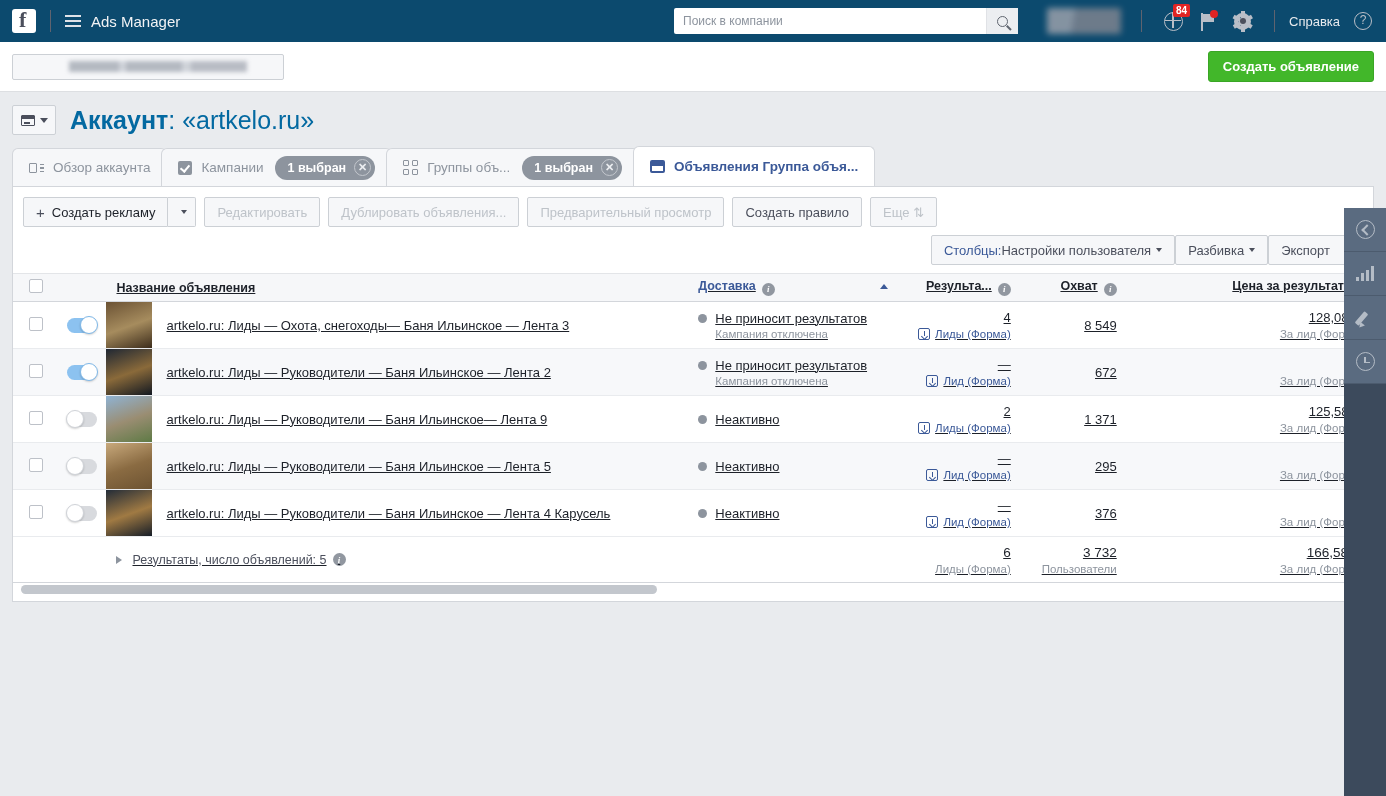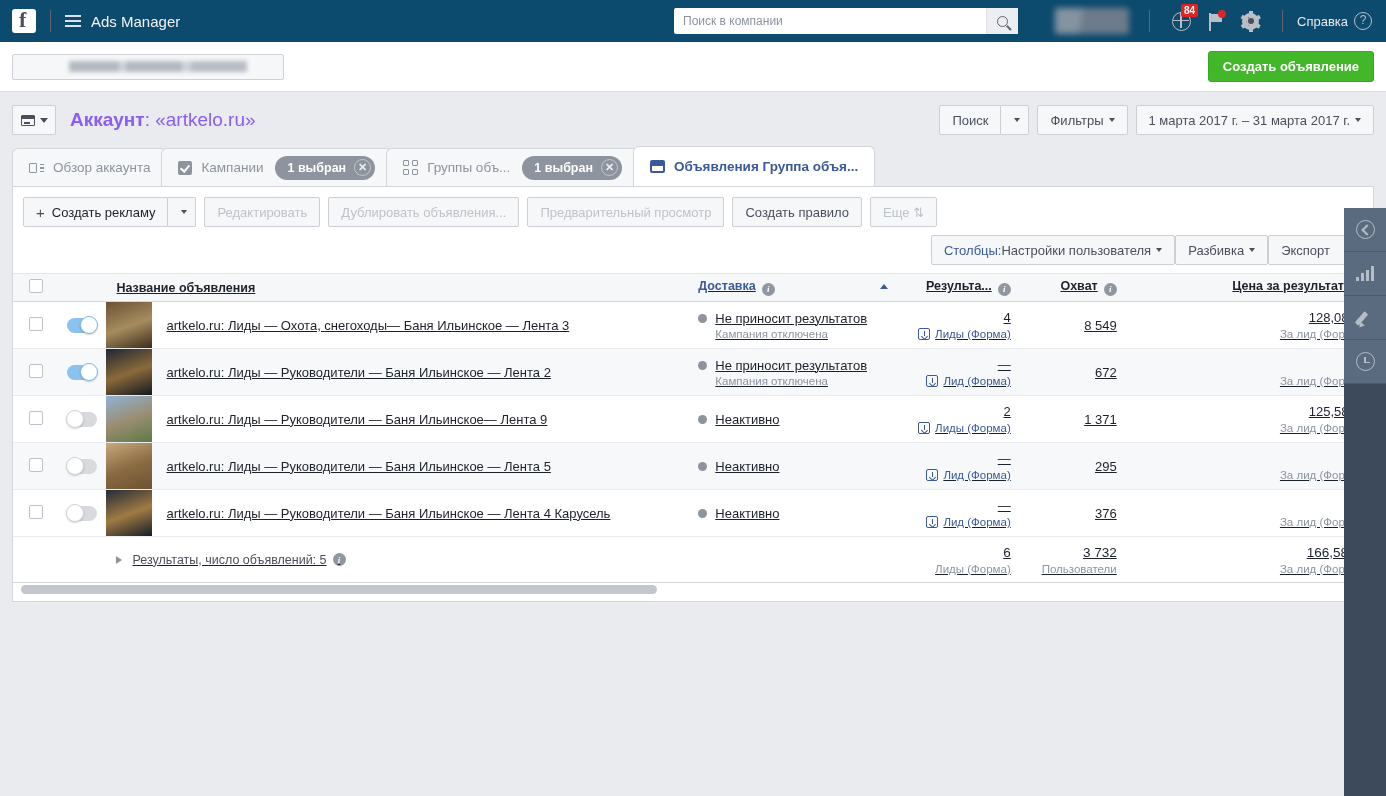--- a/index.html
+++ b/index.html
@@ -102,21 +102,21 @@
   .gear .ring {
     position: absolute; inset: 1px; border-radius: 50%;
     border: 4px solid #b9bec7;
   }
   .gear .tooth {
     position: absolute; left: 8px; top: -1px; width: 3.5px; height: 21px; background: #b9bec7;
   }
   .gear .tooth.t2 { transform: rotate(60deg); }
   .gear .tooth.t3 { transform: rotate(120deg); }
   .gear .hole { position: absolute; left: 6.5px; top: 6.5px; width: 6px; height: 6px; border-radius: 50%; background: #4b4f5c; z-index:2;}
-  .help-text { color: #e9ebee; font-size: 13px; margin-right: 6px; }
+  .help-text { color: #e9ebee; font-size: 13px; margin-right: 14px; }
   .qmark {
     width: 18px; height: 18px; border-radius: 50%; border: 1.6px solid #b9bec7;
     color: #b9bec7; font-size: 12px; text-align: center; line-height: 15px;
     margin-right: 14px;
   }
   
   .subbar {
     height: 50px; background: #fff; border-bottom: 1px solid #dddfe2;
     display: flex; align-items: center; justify-content: space-between;
     padding: 0 12px;
@@ -156,21 +156,21 @@
   }
   .card-glyph::after {
     content:""; position: absolute; left: 2px; bottom: 1px; width: 6px; height: 1.6px; background: #4b4f5c;
   }
   .caret {
     width: 0; height: 0; border-left: 4px solid transparent; border-right: 4px solid transparent;
     border-top: 5px solid #4b4f5c; margin-left: 5px;
   }
   .caret.sm { border-left-width: 3.5px; border-right-width: 3.5px; border-top-width: 4.5px; }
   .acct-title {
-    margin-left: 14px; font-size: 19px; color: #8b5cf6;
+    margin-left: 14px; font-size: 25px; color: #0369a1;
   }
   .acct-title b { font-weight: bold; }
   .acct-right { display: flex; align-items: center; }
   .gbtn {
     height: 30px; border: 1px solid #ccd0d5; background: #f6f7f9;
     border-radius: 2px; display: flex; align-items: center; justify-content: center;
     padding: 0 12px; font-size: 13px; color: #4b4f5c; cursor: pointer;
     margin-left: 8px; white-space: nowrap;
   }
   .gbtn.attached-left { margin-left: 0; border-left: 0; border-radius: 0 2px 2px 0; padding: 0 8px; }
@@ -412,34 +412,20 @@
 </div>
 
 <div class="acct-header">
   <div class="acct-left">
     <div class="acct-icon-btn">
       <div class="card-glyph"></div>
       <div class="caret"></div>
     </div>
     <div class="acct-title">
       <b>Аккаунт</b><span>: «artkelo.ru»</span>
-    </div>
-  </div>
-  <div class="acct-right">
-    <div class="gbtn attached-right">Поиск</div>
-    <div class="gbtn attached-left">
-      <div class="caret sm"></div>
-    </div>
-    <div class="gbtn">
-      <span>Фильтры</span>
-      <div class="caret sm"></div>
-    </div>
-    <div class="gbtn">
-      <span>1 марта 2017 г. – 31 марта 2017 г.</span>
-      <div class="caret sm"></div>
     </div>
   </div>
 </div>
 
 <div class="tabs-wrap">
 
   <div class="tab">
     <span class="tab-icon">
       <span class="ic-overview">
           <i class="blk"></i>

